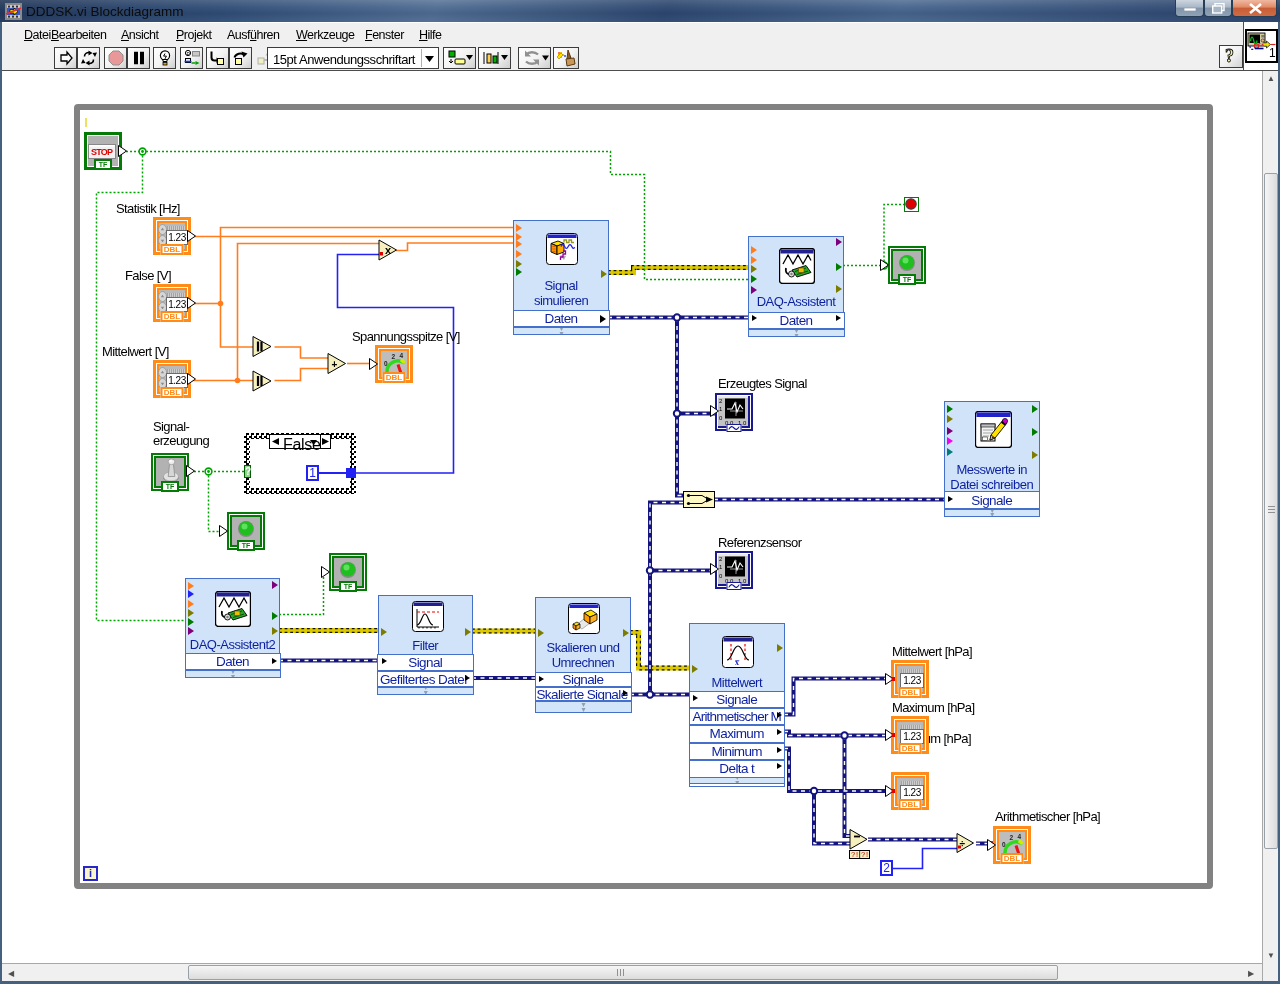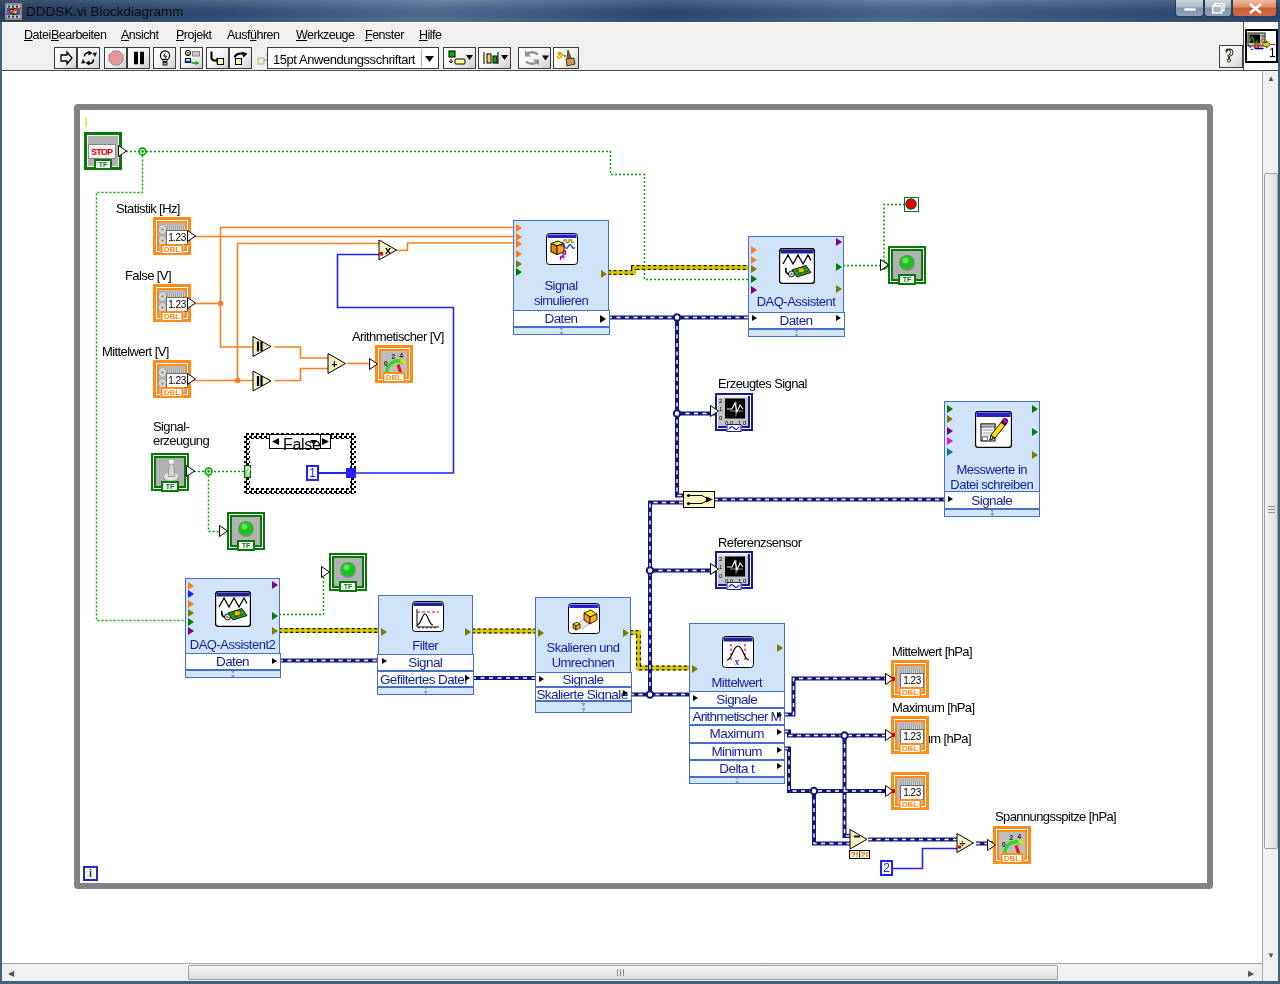--- a/index.html
+++ b/index.html
@@ -407,27 +407,27 @@
       <rect x="859.3" y="850.5" width="0.8" height="8" fill="#000"></rect>
       <text x="851" y="857.4" font-size="7.5" font-family="Liberation Sans" fill="#c00000" textLength="7">?!</text>
       <text x="861" y="857.4" font-size="7.5" font-family="Liberation Sans" fill="#c00000" textLength="7">?!</text>
     </g>
   </svg>
 
   <div class="lbl" style="left:116px;top:202px">Statistik [Hz]</div>
   <div class="lbl" style="left:125px;top:269px">False [V]</div>
   <div class="lbl" style="left:102px;top:345px">Mittelwert [V]</div>
   <div class="lbl" style="left:153px;top:420px">Signal-<br>erzeugung</div>
-  <div class="lbl" style="left:352px;top:330px">Arithmetischer [V]</div>
+  <div class="lbl" style="left:352px;top:330px">Spannungsspitze [V]</div>
   <div class="lbl" style="left:718px;top:377px">Erzeugtes Signal</div>
   <div class="lbl" style="left:718px;top:536px">Referenzsensor</div>
   <div class="lbl" style="left:892px;top:645px">Mittelwert [hPa]</div>
   <div class="lbl" style="left:892px;top:701px">Maximum [hPa]</div>
   <div class="lbl" style="left:892px;top:732px">Minimum [hPa]</div>
-  <div class="lbl" style="left:995px;top:810px">Spannungsspitze [hPa]</div>
+  <div class="lbl" style="left:995px;top:810px">Arithmetischer [hPa]</div>
   <div class="abs" style="left:85px;top:118px;width:2px;height:9px;background:#f0e060"></div>
 
   <div class="term-g" style="left:84px;top:132px;width:38px;height:38px;border-width:3px;border-color:#067a06">
     <div class="inner" style="border-width:0;background:#b2b2b2"></div>
     <svg style="position:absolute;left:1px;top:9px" width="28" height="15" viewBox="0 0 28 15">
         <rect x="0.5" y="0.5" width="27" height="14" fill="#f2f2f2" stroke="#888"></rect>
         <rect x="1" y="1" width="26" height="1.5" fill="#fff"></rect>
         <text x="3" y="11" font-size="9" font-weight="bold" font-family="Liberation Sans" fill="#dd0000" textLength="22">STOP</text>
       </svg>
     <div class="tag tag-tf">TF</div>
@@ -798,21 +798,21 @@
     <i class="tarr" style="right:1px;top:31px;border-width:4px 0 4px 6px;border-left-color:#7c7c00"></i>
     <i class="tarr" style="left:3px;top:77.5px;border-width:3.5px 0 3.5px 5px;border-left-color:#000"></i>
     <i class="tarr" style="right:2px;top:92px;border-width:3.5px 0 3.5px 5px;border-left-color:#000"></i>
   </div>
   <div class="xvi" style="left:689px;top:623px;width:95.5px;height:160px">
     <div class="xlbl" style="top:51px">Mittelwert</div>
     <div class="xrow" style="top:66.5px;height:17.5px;line-height:16px">Signale</div>
     <div class="xrow" style="top:84px;height:17px;line-height:16px"><span style="left:0px;letter-spacing:-0.8px">Arithmetischer M</span></div>
     <div class="xrow" style="top:101px;height:17.5px;line-height:16px">Maximum</div>
     <div class="xrow" style="top:118.5px;height:17.5px;line-height:16px">Minimum</div>
-    <div class="xrow" style="top:136px;height:17px;line-height:16px">Delta t</div>
+    <div class="xrow" style="top:136px;height:27px;line-height:16px">Delta t</div>
     <div class="xrow" style="top:153px;height:7px;background:#d2e5f9">
         <div class="chev" style="top:-2px">▾<br>▾</div>
       </div>
     <svg class="iconstat" style="position:absolute;left:32px;top:12px" width="32" height="32" viewBox="0 0 32 32">
         <rect x="0.5" y="0.5" width="31" height="31" rx="3" fill="#fff" stroke="#000"></rect>
  <rect x="1.5" y="1.5" width="29" height="4" fill="#202090"></rect>
  <path d="M9 8v16M23 8v16" stroke="#ee0000" stroke-width="1.2" stroke-dasharray="2.5 2"></path>
  <path d="M5 24c5 0 6-14 11-14s6 14 11 14" stroke="#000" fill="none" stroke-width="1.2"></path>
  <text x="13" y="29" font-size="8" font-weight="bold" font-family="Liberation Serif" fill="#2020c0">x̅</text>
       </svg>

